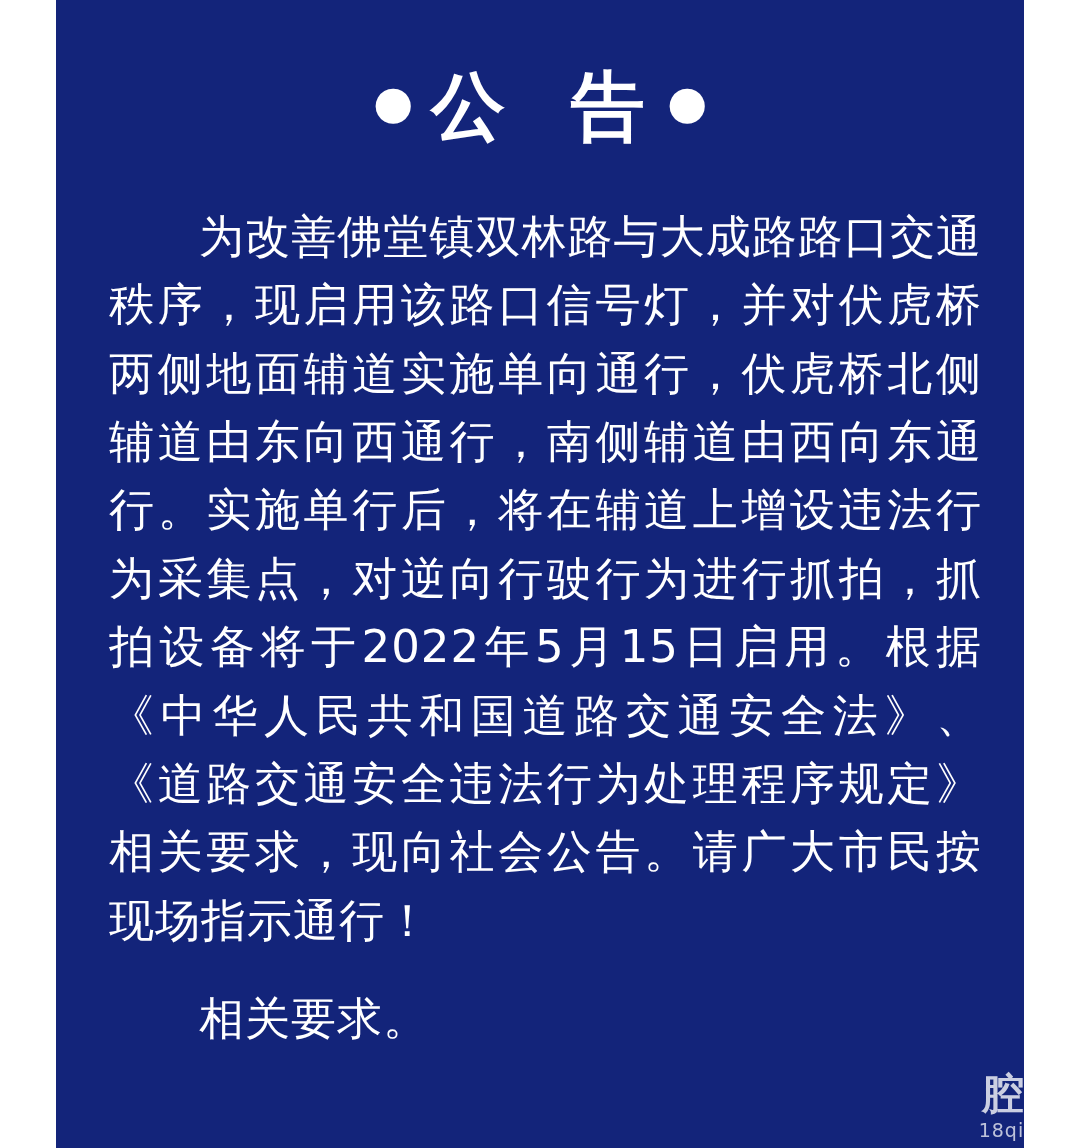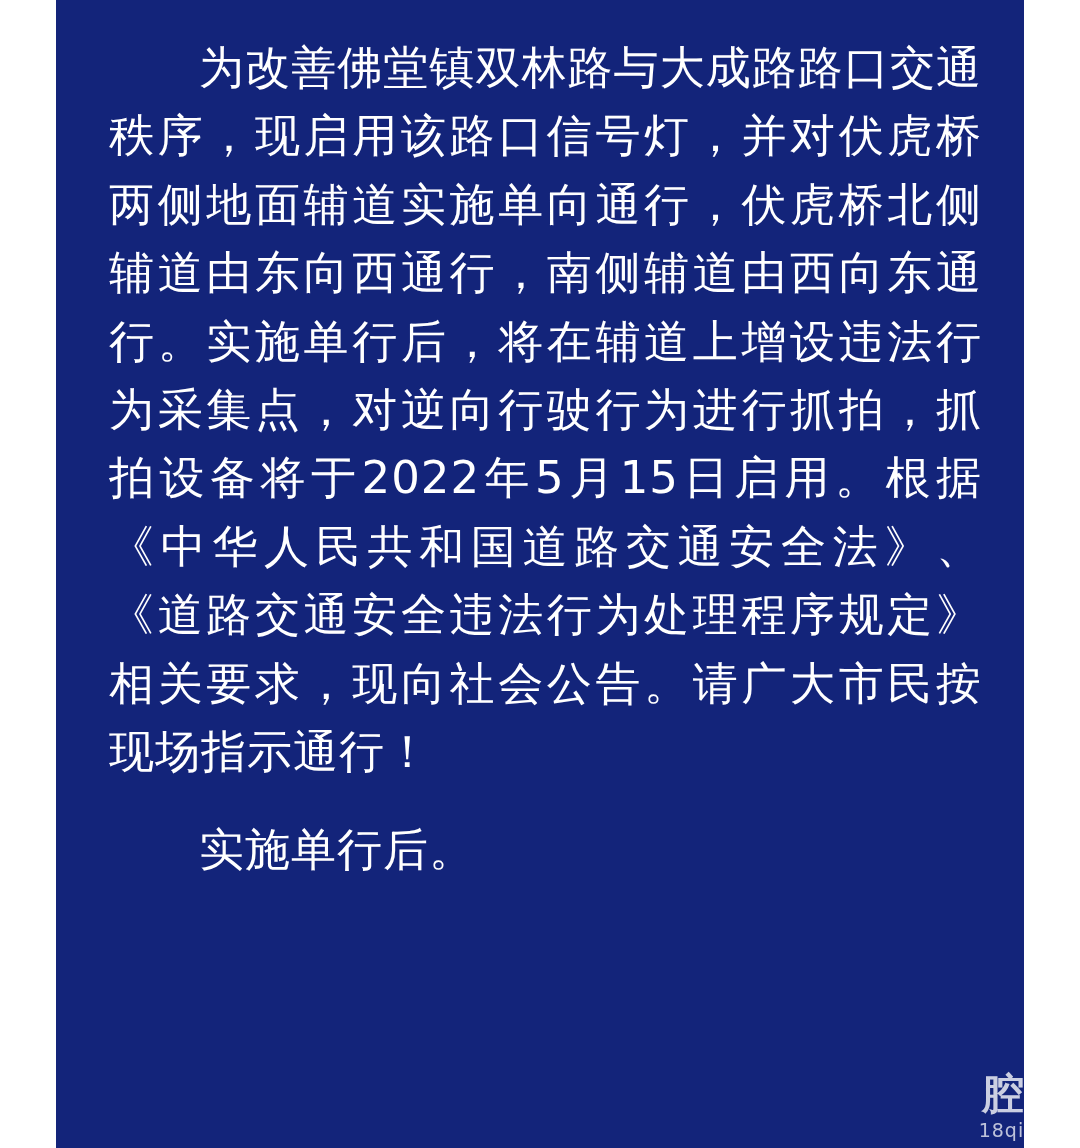--- a/index.html
+++ b/index.html
@@ -107,24 +107,29 @@
     margin-top: 4px;
     color: rgba(255,255,255,0.72);
   }
 </style>
 </head>
 <body>
 
 <div class="poster">
   <div class="inner">
 
+    <div class="title-wrap">
+      <div class="title">
+        <span class="dot left">●</span><span>公 告</span><span class="dot right">●</span>
+      </div>
+    </div>
 
     <div class="body-text">
       <p>为改善佛堂镇双林路与大成路路口交通秩序，现启用该路口信号灯，并对伏虎桥两侧地面辅道实施单向通行，伏虎桥北侧辅道由东向西通行，南侧辅道由西向东通行。实施单行后，将在辅道上增设违法行为采集点，对逆向行驶行为进行抓拍，抓拍设备将于2022年5月15日启用。根据《中华人民共和国道路交通安全法》、《道路交通安全违法行为处理程序规定》相关要求，现向社会公告。请广大市民按现场指示通行！</p>
-      <p class="closing">实施单行后。</p>
+      <p class="closing">相关要求。</p>
     </div>
 
   </div>
 
   <div class="watermark">
     <div class="wm-main">腔友</div>
     <div class="wm-sub">18qiang.</div>
   </div>
 </div>
 

